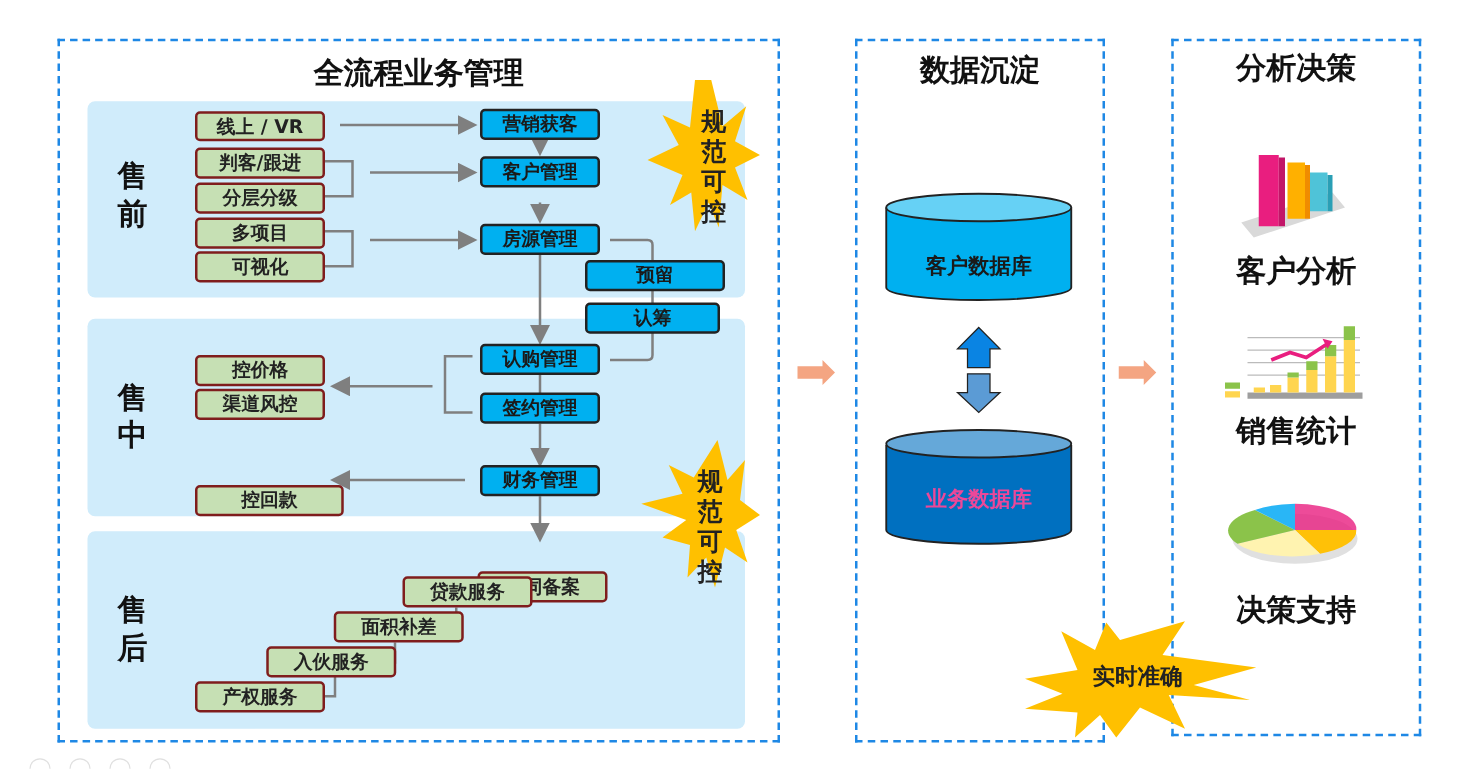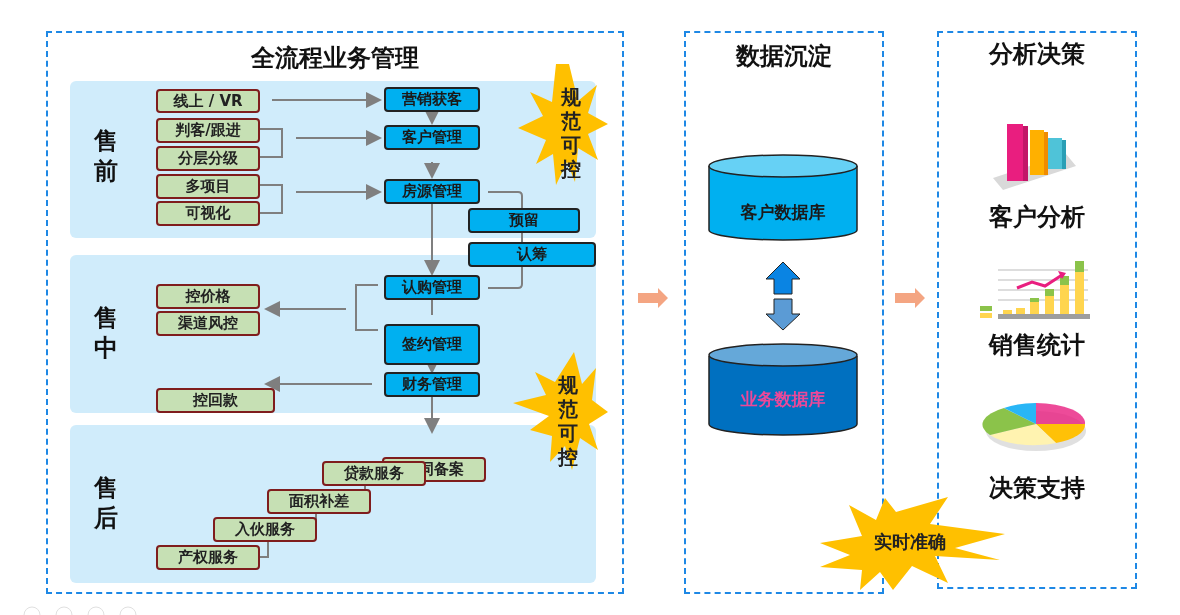--- a/index.html
+++ b/index.html
@@ -71,27 +71,27 @@
 <div class="gbox" style="left:156px;top:89px;width:104px;height:24px;">线上 / VR</div>
 <div class="gbox" style="left:156px;top:118px;width:104px;height:25px;">判客/跟进</div>
 <div class="gbox" style="left:156px;top:146px;width:104px;height:25px;">分层分级</div>
 <div class="gbox" style="left:156px;top:174px;width:104px;height:25px;">多项目</div>
 <div class="gbox" style="left:156px;top:201px;width:104px;height:25px;">可视化</div>
 
 <div class="bbox" style="left:384px;top:87px;width:96px;height:25px;">营销获客</div>
 <div class="bbox" style="left:384px;top:125px;width:96px;height:25px;">客户管理</div>
 <div class="bbox" style="left:384px;top:179px;width:96px;height:25px;">房源管理</div>
 <div class="bbox" style="left:468px;top:208px;width:112px;height:25px;">预留</div>
-<div class="bbox" style="left:468px;top:242px;width:128px;height:25px;">认筹</div>
+<div class="bbox" style="left:468px;top:242px;width:108px;height:25px;">认筹</div>
 
 <div class="gbox" style="left:156px;top:284px;width:104px;height:25px;">控价格</div>
 <div class="gbox" style="left:156px;top:311px;width:104px;height:25px;">渠道风控</div>
 <div class="gbox" style="left:156px;top:372px;width:119px;height:25px;margin-top:16px;">控回款</div>
 <div class="bbox" style="left:384px;top:275px;width:96px;height:25px;">认购管理</div>
-<div class="bbox" style="left:384px;top:324px;width:96px;height:41px;">签约管理</div>
+<div class="bbox" style="left:384px;top:314px;width:96px;height:25px;">签约管理</div>
 <div class="bbox" style="left:384px;top:372px;width:96px;height:25px;">财务管理</div>
 
 <div class="gbox" style="left:382px;top:433px;width:104px;height:25px;margin-top:24px;">合同备案</div>
 <div class="gbox" style="left:322px;top:461px;width:104px;height:25px;">贷款服务</div>
 <div class="gbox" style="left:267px;top:489px;width:104px;height:25px;">面积补差</div>
 <div class="gbox" style="left:213px;top:517px;width:104px;height:25px;">入伙服务</div>
 <div class="gbox" style="left:156px;top:545px;width:104px;height:25px;">产权服务</div>
 
 <svg class="full" width="1180" height="615" style="pointer-events:none;">
   <polygon fill="#ffc000" points="569,64 578,101 597,85 588,113 608,124 588,134 598,160 578,148 575,182 567,162 556,185 553,154 536,164 546,140 518,128 543,116 530,92 552,102 556,64"></polygon>

